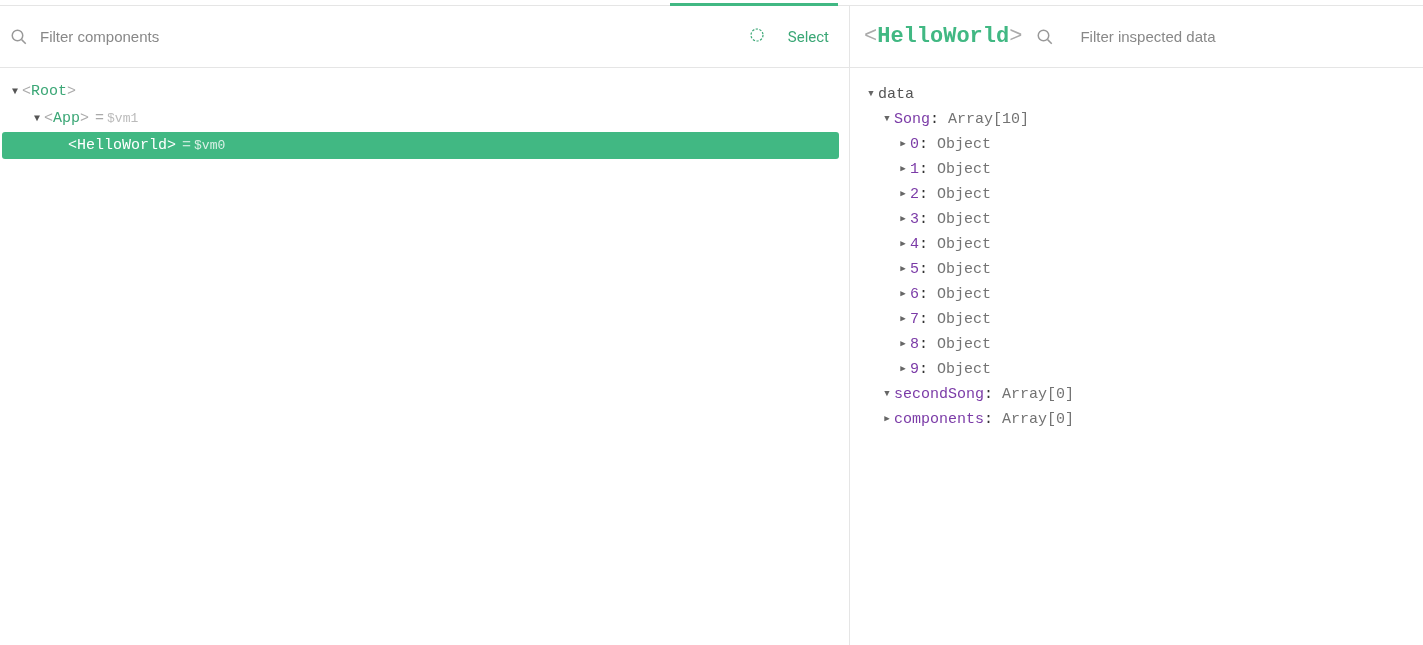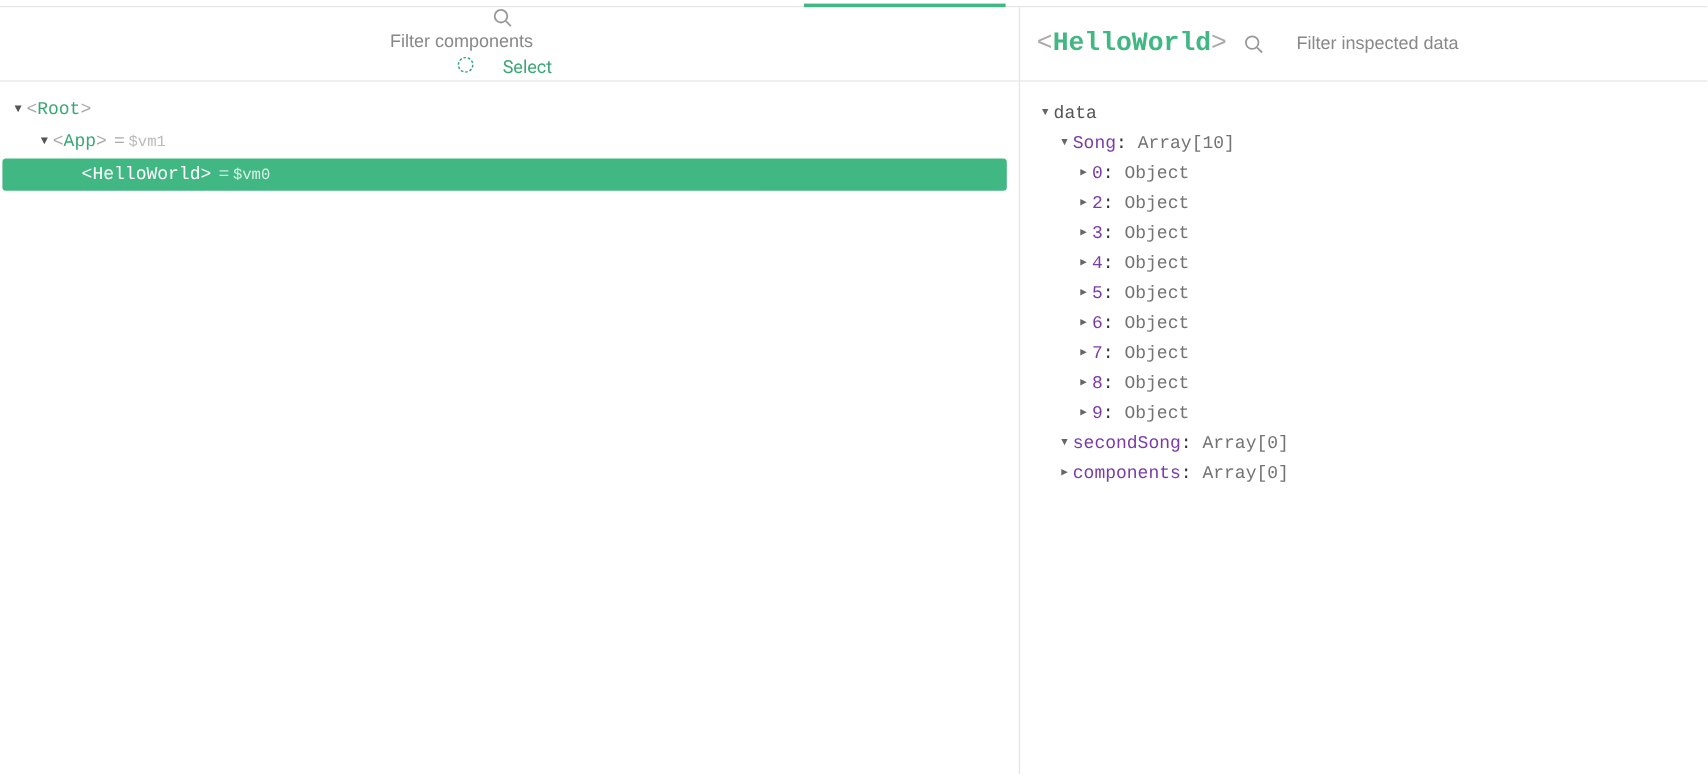--- a/index.html
+++ b/index.html
@@ -44,21 +44,20 @@
     flex: 1;
     display: flex;
     flex-direction: column;
   }
   .toolbar {
     height: 62px;
     display: flex;
     align-items: center;
     padding: 0 10px;
     border-bottom: 1px solid #e5e5e5;
-    flex-direction: column;
   }
   .search-icon {
     width: 18px;
     height: 18px;
     margin-right: 12px;
     flex-shrink: 0;
     color: #999;
   }
   .search-icon svg {
     width: 100%;
@@ -269,20 +268,24 @@
           <span class="d-val">Array[10]</span>
         </span>
       </div>
 
       <div class="data-row di-2">
         <span class="d-arrow right"></span>
         <span><span class="d-key">0</span><span class="d-colon">:</span> <span class="d-val">Object</span></span>
       </div>
       <div class="data-row di-2">
         <span class="d-arrow right"></span>
+        <span><span class="d-key">1</span><span class="d-colon">:</span> <span class="d-val">Object</span></span>
+      </div>
+      <div class="data-row di-2">
+        <span class="d-arrow right"></span>
         <span><span class="d-key">2</span><span class="d-colon">:</span> <span class="d-val">Object</span></span>
       </div>
       <div class="data-row di-2">
         <span class="d-arrow right"></span>
         <span><span class="d-key">3</span><span class="d-colon">:</span> <span class="d-val">Object</span></span>
       </div>
       <div class="data-row di-2">
         <span class="d-arrow right"></span>
         <span><span class="d-key">4</span><span class="d-colon">:</span> <span class="d-val">Object</span></span>
       </div>

